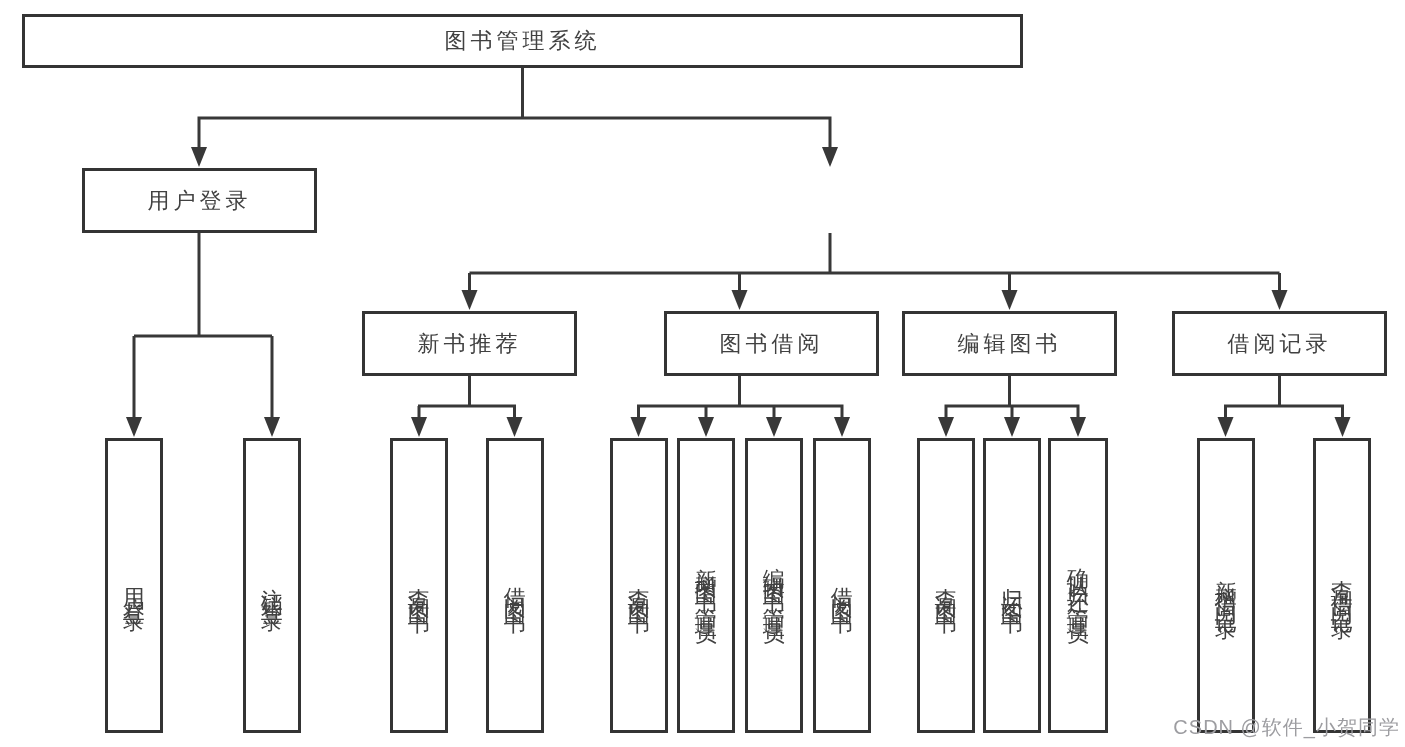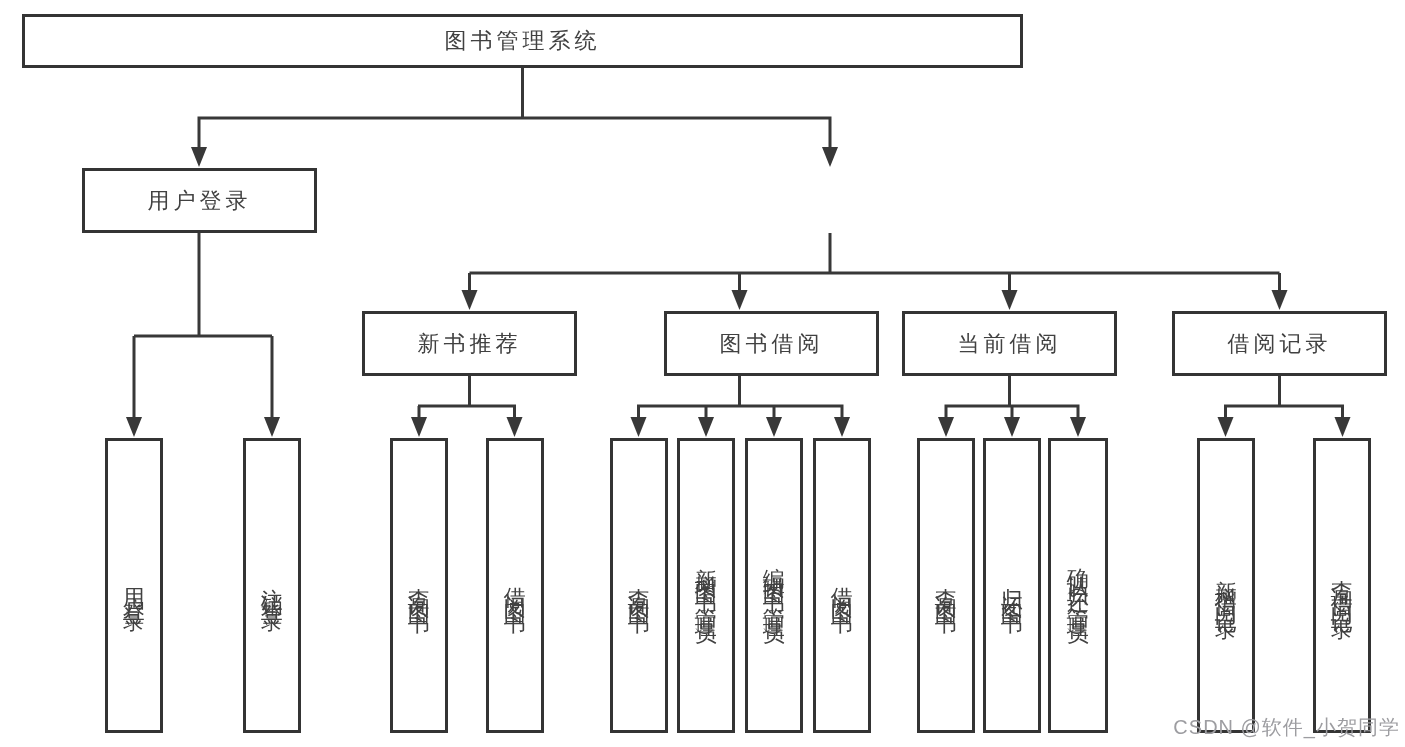--- a/index.html
+++ b/index.html
@@ -94,21 +94,21 @@
     <span class="lbl">用户登录</span>
   </div>
 
   <div class="box hbox" style="left:362px;top:311px;width:215px;height:65px;align-items:center;">
     <span class="lbl">新书推荐</span>
   </div>
   <div class="box hbox" style="left:632px;top:311px;width:215px;height:65px;margin-left:32px;">
     <span class="lbl">图书借阅</span>
   </div>
   <div class="box hbox" style="left:902px;top:311px;width:215px;height:65px;">
-    <span class="lbl">当前借阅</span>
+    <span class="lbl">编辑图书</span>
   </div>
   <div class="box hbox" style="left:1172px;top:311px;width:215px;height:65px;">
     <span class="lbl">借阅记录</span>
   </div>
 
   <div class="box vbox" style="left:105px;top:438px;width:58px;height:295px;">
     <span class="lbl">用户登录</span>
   </div>
   <div class="box vbox" style="left:243px;top:438px;width:58px;height:295px;">
     <span class="lbl">注销登录</span>

